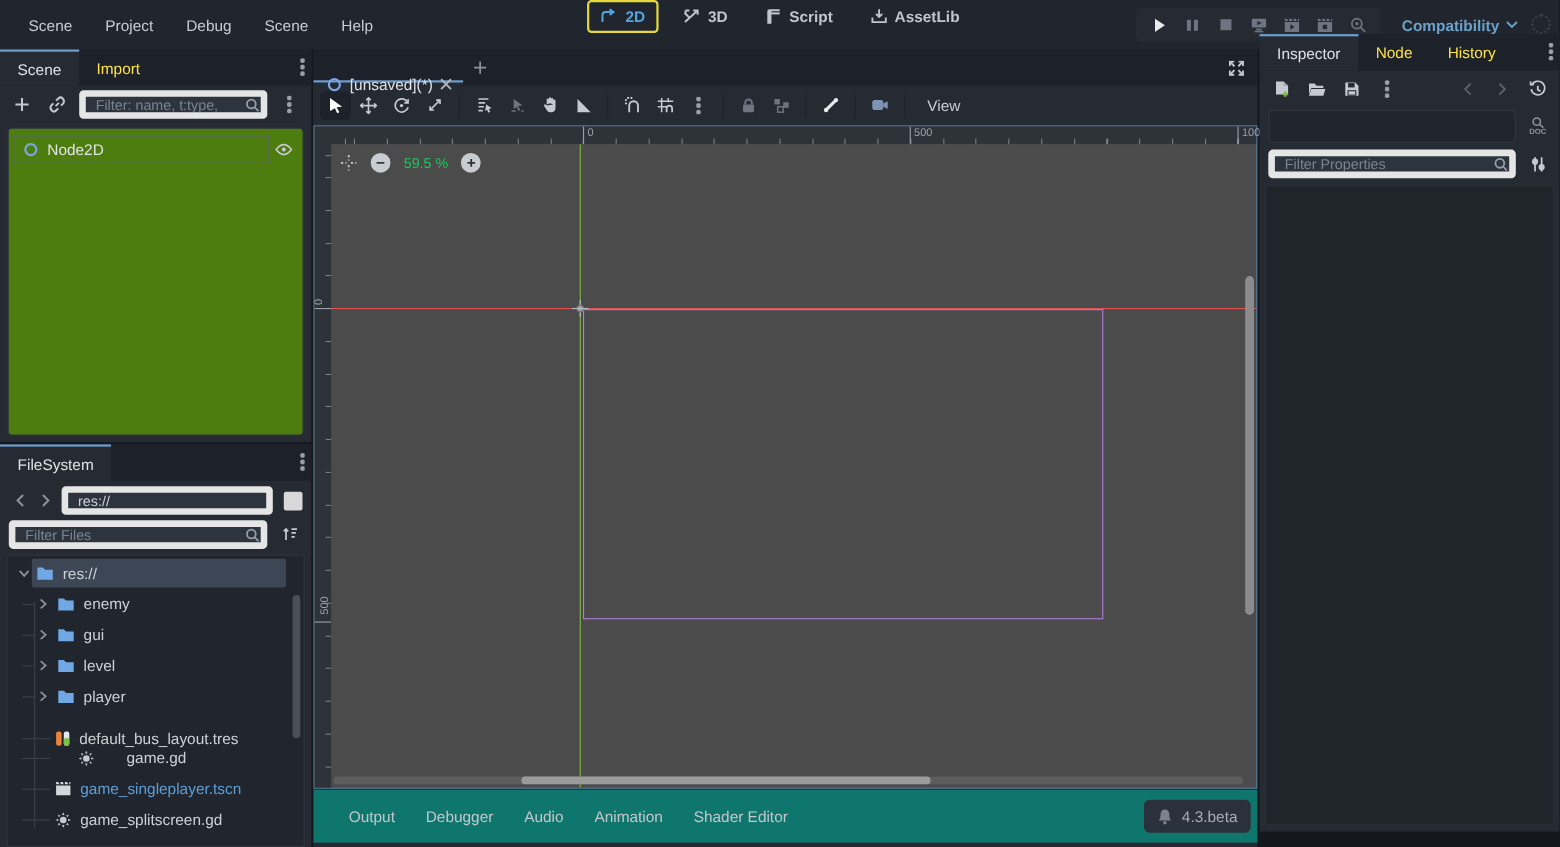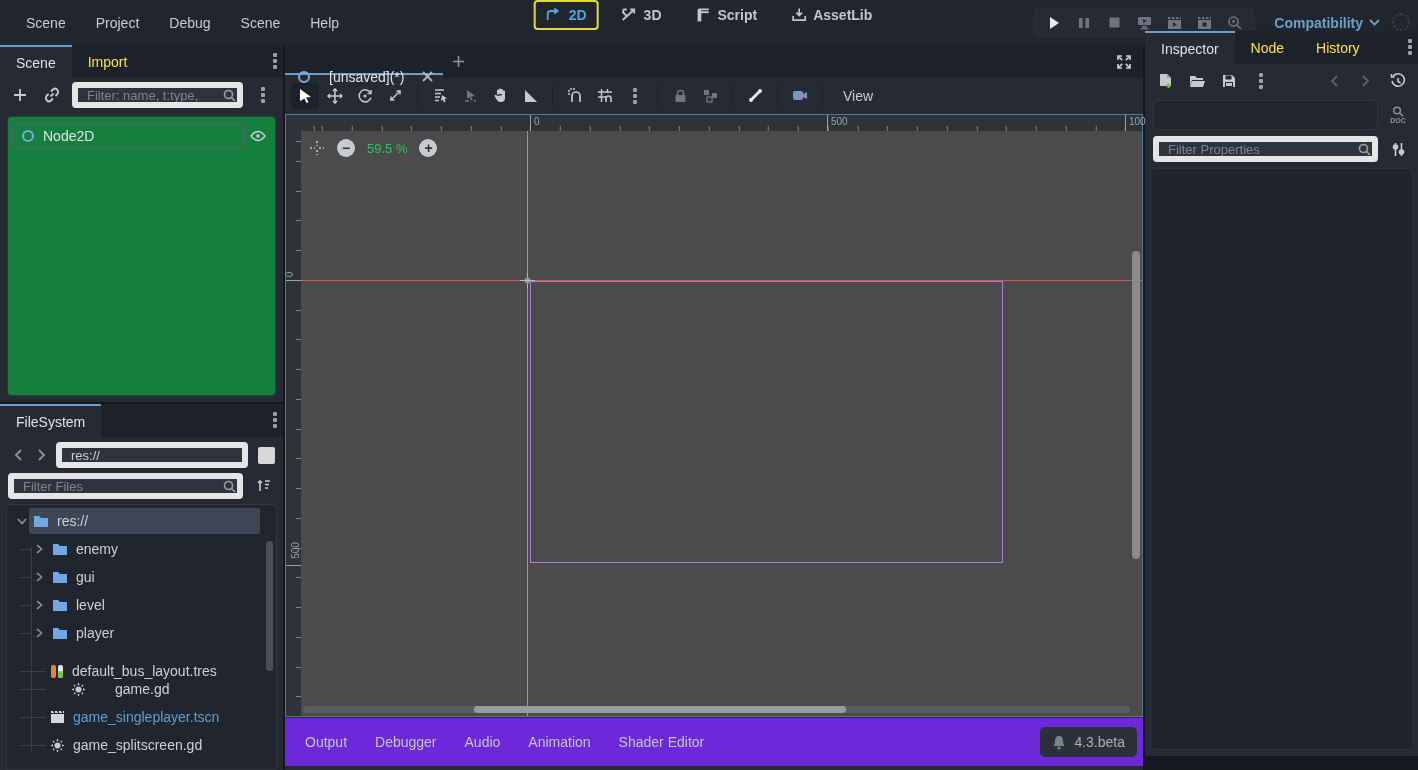--- a/index.html
+++ b/index.html
@@ -33,21 +33,21 @@
   .dots-v { display:inline-block; width:4px; height:16px;
             background:radial-gradient(circle 2px, #9aa0a8 2px, transparent 2.5px) center/4px 6px repeat-y; }
   .toolrow { display:flex; align-items:center; height:34px; padding:0 8px; gap:8px; }
   .tool-ico { width:24px; height:24px; display:flex; align-items:center; justify-content:center;
               color:#c6cad0; border-radius:4px; flex:none; }
   .text-input { height:26px; background:#2e343e; border:6px solid #e5e5e5; border-radius:4px;
                 color:#cdd1d6; font-size:13px; padding:0 26px 0 9px; font-family:"Liberation Sans",sans-serif; width:100%; }
   .text-input::placeholder { color:#7d8490; }
   .input-wrap { position:relative; flex:1; display:flex; align-items:center; }
   .input-ico { position:absolute; right:7px; color:#9aa0a8; display:flex; }
-  .well { background:#15803d; border:1px solid #31363f; border-radius:4px; }
+  .well { background:#4d7c0f; border:1px solid #31363f; border-radius:4px; }
 
   
   #scene-dock { left:0; top:45px; width:283px; height:357px; }
   #scene-tree-well { position:absolute; left:7px; top:71px; right:7px; bottom:6px; }
   .node-row { position:absolute; left:4px; top:5px; right:4px; height:28px; display:flex; align-items:center; }
   .node-box { display:flex; align-items:center; gap:8px; border:1px solid #5a6270; border-radius:3px;
               height:26px; padding:0 8px; flex:1; }
   .node-label { color:#e2e4e8; font-size:14px; }
   .eye-btn { width:26px; height:26px; display:flex; align-items:center; justify-content:center; color:#c6cad0; }
 
@@ -63,21 +63,21 @@
   .fs-label { position:relative; margin-left:8px; white-space:nowrap; }
   .fs-label.blue { color:#5d9ed6; }
   .chev { width:14px; display:flex; justify-content:center; color:#8d939c; position:relative; }
   .tree-line { position:absolute; left:24px; top:42px; width:1px; height:206px; background:#3a4049; }
   .tree-tick { position:relative; width:12px; height:1px; background:#3a4049; margin-left:13px; flex:none; }
   .fs-scroll { position:absolute; right:3px; top:36px; width:7px; height:130px; background:#4a505a; border-radius:4px; }
 
   
   #center { position:absolute; left:285px; top:45px; width:858px; height:725px; background:#262b33; }
   #scene-tabbar { height:33px; background:#1d222a; display:flex; align-items:stretch; position:relative; }
-  .scene-tab { display:flex; align-items:center; gap:18px; padding:0 10px 0 12px; background:#262b33;
+  .scene-tab { display:flex; align-items:center; gap:7px; padding:0 10px 0 12px; background:#262b33;
                border-top:2px solid #6d9ece; color:#dfe2e6; font-size:14px;margin-top:28px; }
   .tab-plus { width:30px; display:flex; align-items:center; justify-content:center; color:#8d939c; }
   .expand-btn { position:absolute; right:8px; top:6px; width:22px; height:22px; display:flex;
                 align-items:center; justify-content:center; color:#c6cad0; }
   #canvas-toolbar { height:35px; background:#262b33; display:flex; align-items:center; padding:0 6px; gap:2px; }
   .tbtn { width:28px; height:26px; display:flex; align-items:center; justify-content:center; color:#c6cad0; border-radius:4px; flex:none; }
   .tbtn.active { background:#1d222a; color:#ffffff; }
   .tbtn.dim { color:#6f7580; }
   .tsep { width:1px; height:22px; background:#1d222a; margin:0 6px; flex:none; }
   .view-menu { padding:4px 12px; color:#c9cdd3; font-size:14px; border-radius:4px; }
@@ -107,22 +107,22 @@
   .zoom-overlay { position:absolute; left:8px; top:8px; display:flex; align-items:center; gap:12px; }
   .zoom-circle { width:18px; height:18px; border-radius:50%; background:#c8ccd1; color:#2b2f36;
                  display:flex; align-items:center; justify-content:center; font-weight:bold; font-size:14px; line-height:1; }
   .zoom-text { color:#22c55e; font-size:13px; }
   .reset-zoom { color:#c8ccd1; display:flex; }
   .vscroll { position:absolute; right:2px; top:120px; width:8px; height:308px; background:#8b8b8b; border-radius:4px; }
   .hscroll-track { position:absolute; left:2px; right:12px; bottom:3px; height:7px; background:#5d5d5d; border-radius:4px; }
   .hscroll-thumb { position:absolute; left:173px; bottom:3px; width:372px; height:7px; background:#9b9b9b; border-radius:4px; }
 
   
-  #bottombar { position:absolute; left:0; top:673px; width:858px; height:48px; background:#6d28d9;
-               display:flex; align-items:center; padding:0 8px; gap:4px; }
+  #bottombar { position:absolute; left:0; top:673px; width:858px; height:48px; background:#0f766e;
+               display:flex; align-items:center; padding:0 20px; gap:4px; }
   .bb-btn { padding:7px 12px; color:#c3c7cd; font-size:14px; border-radius:4px; }
   .version-pill { position:absolute; right:6px; top:9px; height:30px; display:flex; align-items:center; gap:8px;
                   background:#2b313a; border-radius:5px; padding:0 12px; color:#a9aeb5; font-size:14px; }
 
   
   #inspector-dock { left:1145px; top:31px; width:273px; height:725px; }
   #insp-toolrow { justify-content:flex-start; }
   .insp-spacer { flex:1; }
   .name-row { display:flex; align-items:center; padding:2px 8px 4px 8px; gap:8px; }
   .name-well { flex:1; height:30px; background:#21262e; border:1px solid #31363f; border-radius:4px; }

